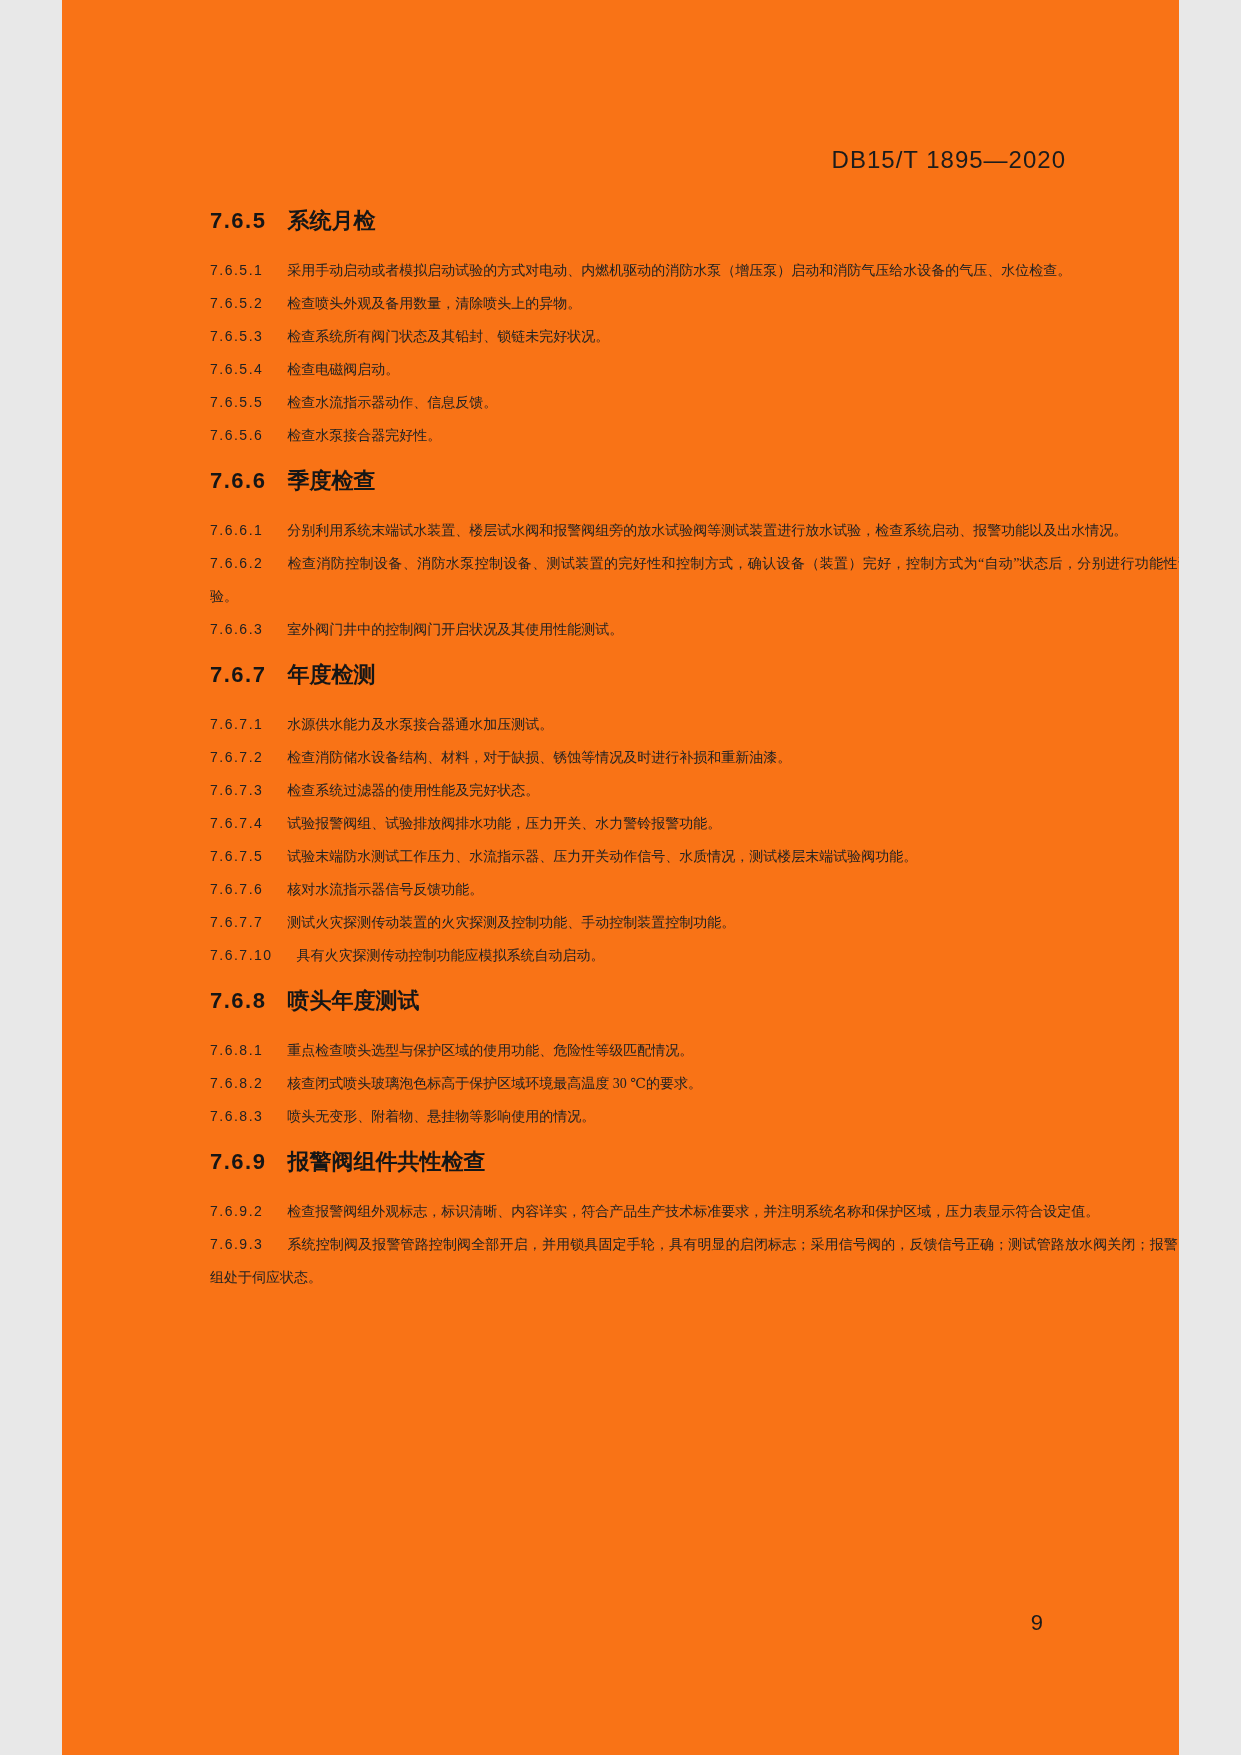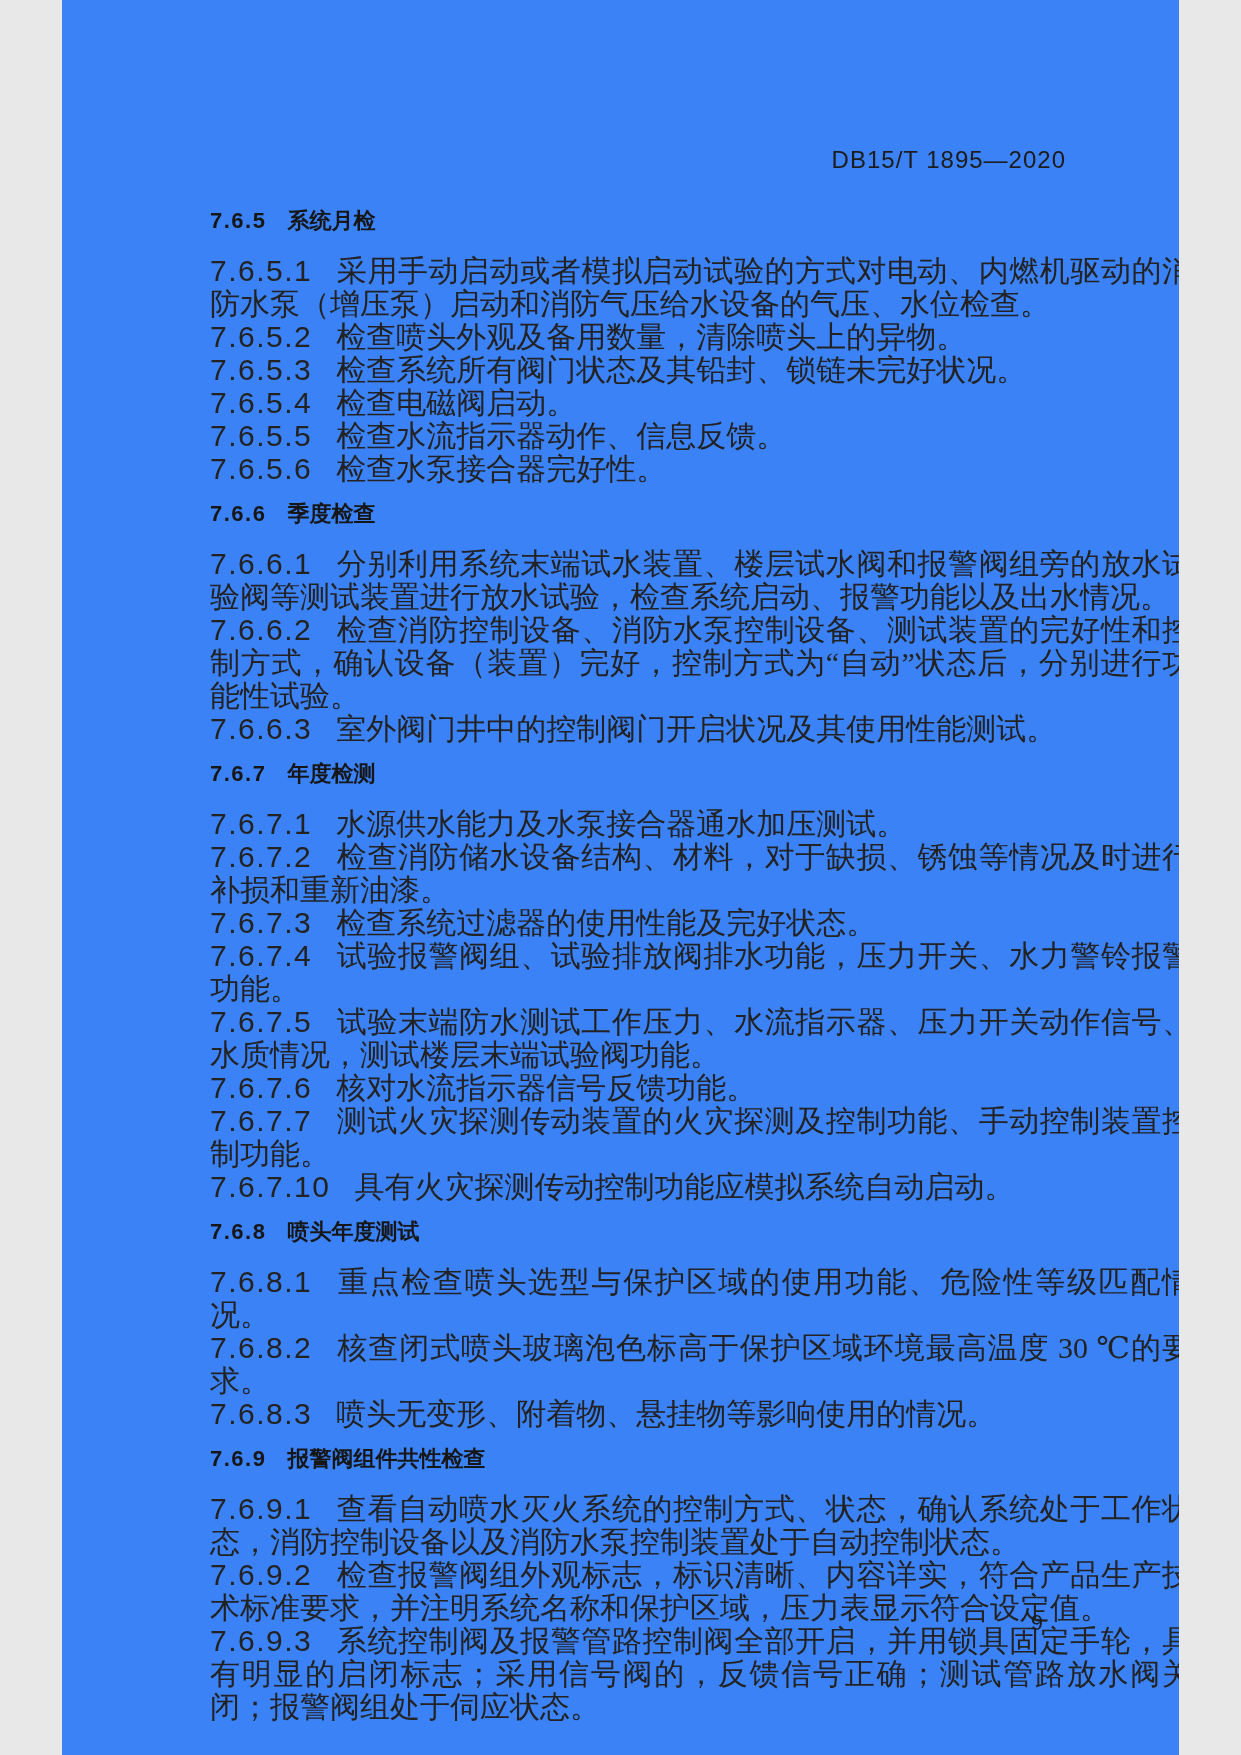--- a/index.html
+++ b/index.html
@@ -5,21 +5,21 @@
   html, body {
     margin: 0;
     padding: 0;
     background: #e8e8e8;
   }
   .page {
     position: relative;
     width: 1117px;
     height: 1755px;
     margin: 0 auto;
-    background: #3b82f6;
+    background: #f97316;
     color: #1f1f1f;
     font-family: "Liberation Serif", "DejaVu Serif", serif;
     overflow: hidden;
   }
   .doc-header {
     position: absolute;
     top: 146px;
     right: 113px;
     font-family: "Liberation Sans", "DejaVu Sans", sans-serif;
     font-size: 24px;
@@ -44,21 +44,21 @@
   }
   .section-heading:first-child {
     margin-top: 7px;
   }
   .section-heading .num {
     font-weight: 700;
     letter-spacing: 1.5px;
     margin-right: 21px;
   }
   .clause {
-    font-size: 30px;
+    font-size: 14px;
     line-height: 33px;
     margin: 0;
     text-align: justify;
     color: #222222;
   }
   .clause .num {
     font-family: "Liberation Sans", "DejaVu Sans", sans-serif;
     letter-spacing: 1.5px;
     margin-right: 24px;
     white-space: nowrap;
@@ -98,19 +98,18 @@
       <p class="clause"><span class="num">7.6.7.4</span><span>试验报警阀组、试验排放阀排水功能，压力开关、水力警铃报警功能。</span></p>
       <p class="clause"><span class="num">7.6.7.5</span><span>试验末端防水测试工作压力、水流指示器、压力开关动作信号、水质情况，测试楼层末端试验阀功能。</span></p>
       <p class="clause"><span class="num">7.6.7.6</span><span>核对水流指示器信号反馈功能。</span></p>
       <p class="clause"><span class="num">7.6.7.7</span><span>测试火灾探测传动装置的火灾探测及控制功能、手动控制装置控制功能。</span></p>
       <p class="clause"><span class="num">7.6.7.10</span><span>具有火灾探测传动控制功能应模拟系统自动启动。</span></p>
       <div class="section-heading"><span class="num">7.6.8</span><span>喷头年度测试</span></div>
       <p class="clause"><span class="num">7.6.8.1</span><span>重点检查喷头选型与保护区域的使用功能、危险性等级匹配情况。</span></p>
       <p class="clause"><span class="num">7.6.8.2</span><span>核查闭式喷头玻璃泡色标高于保护区域环境最高温度 30 ℃的要求。</span></p>
       <p class="clause"><span class="num">7.6.8.3</span><span>喷头无变形、附着物、悬挂物等影响使用的情况。</span></p>
       <div class="section-heading"><span class="num">7.6.9</span><span>报警阀组件共性检查</span></div>
-      <p class="clause"><span class="num">7.6.9.1</span><span>查看自动喷水灭火系统的控制方式、状态，确认系统处于工作状态，消防控制设备以及消防水泵控制装置处于自动控制状态。</span></p>
       <p class="clause"><span class="num">7.6.9.2</span><span>检查报警阀组外观标志，标识清晰、内容详实，符合产品生产技术标准要求，并注明系统名称和保护区域，压力表显示符合设定值。</span></p>
       <p class="clause"><span class="num">7.6.9.3</span><span>系统控制阀及报警管路控制阀全部开启，并用锁具固定手轮，具有明显的启闭标志；采用信号阀的，反馈信号正确；测试管路放水阀关闭；报警阀组处于伺应状态。</span></p>
     </div>
 
   <div class="page-number">9</div>
 </div>
 
 </body></html>

